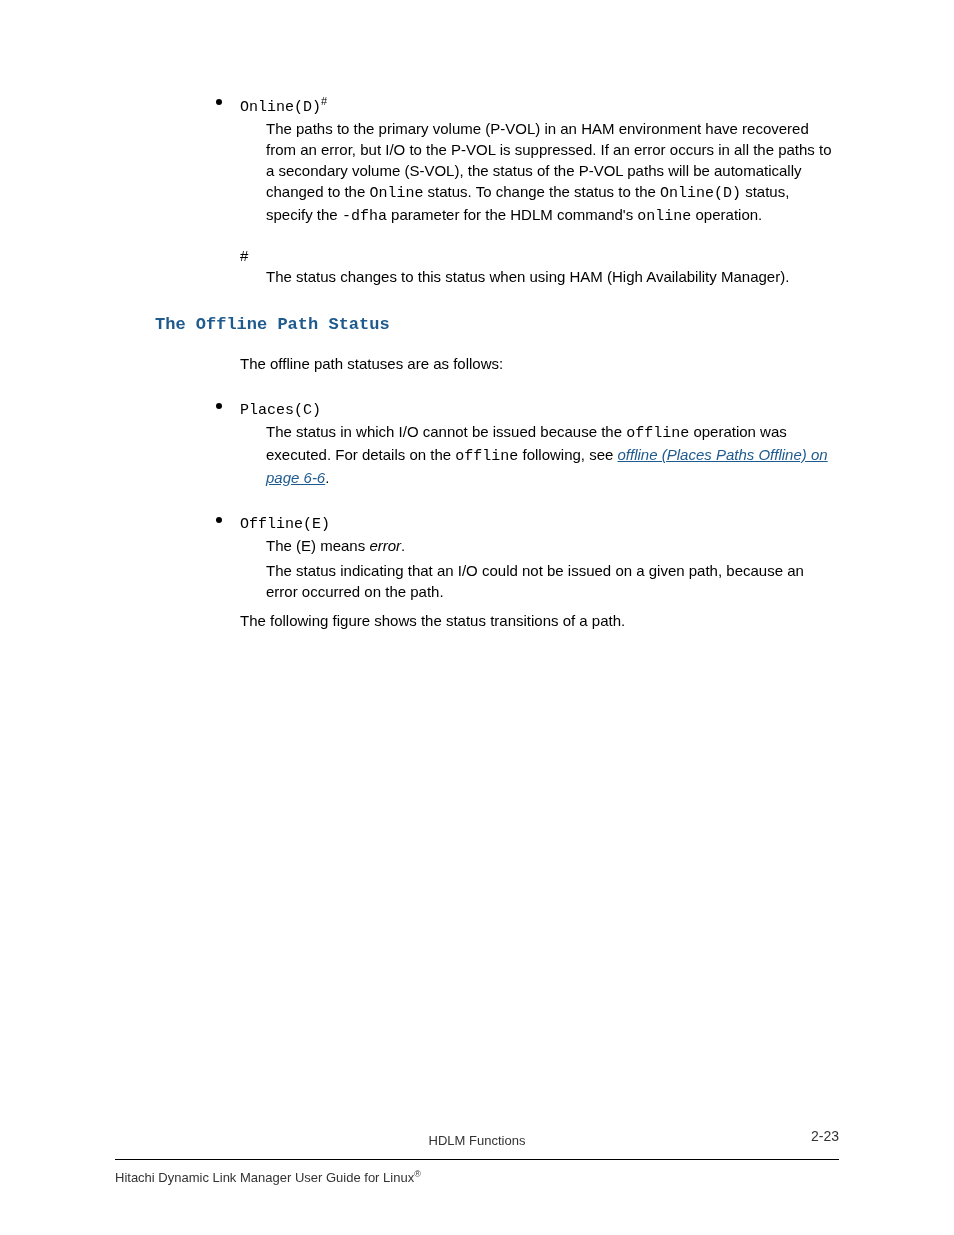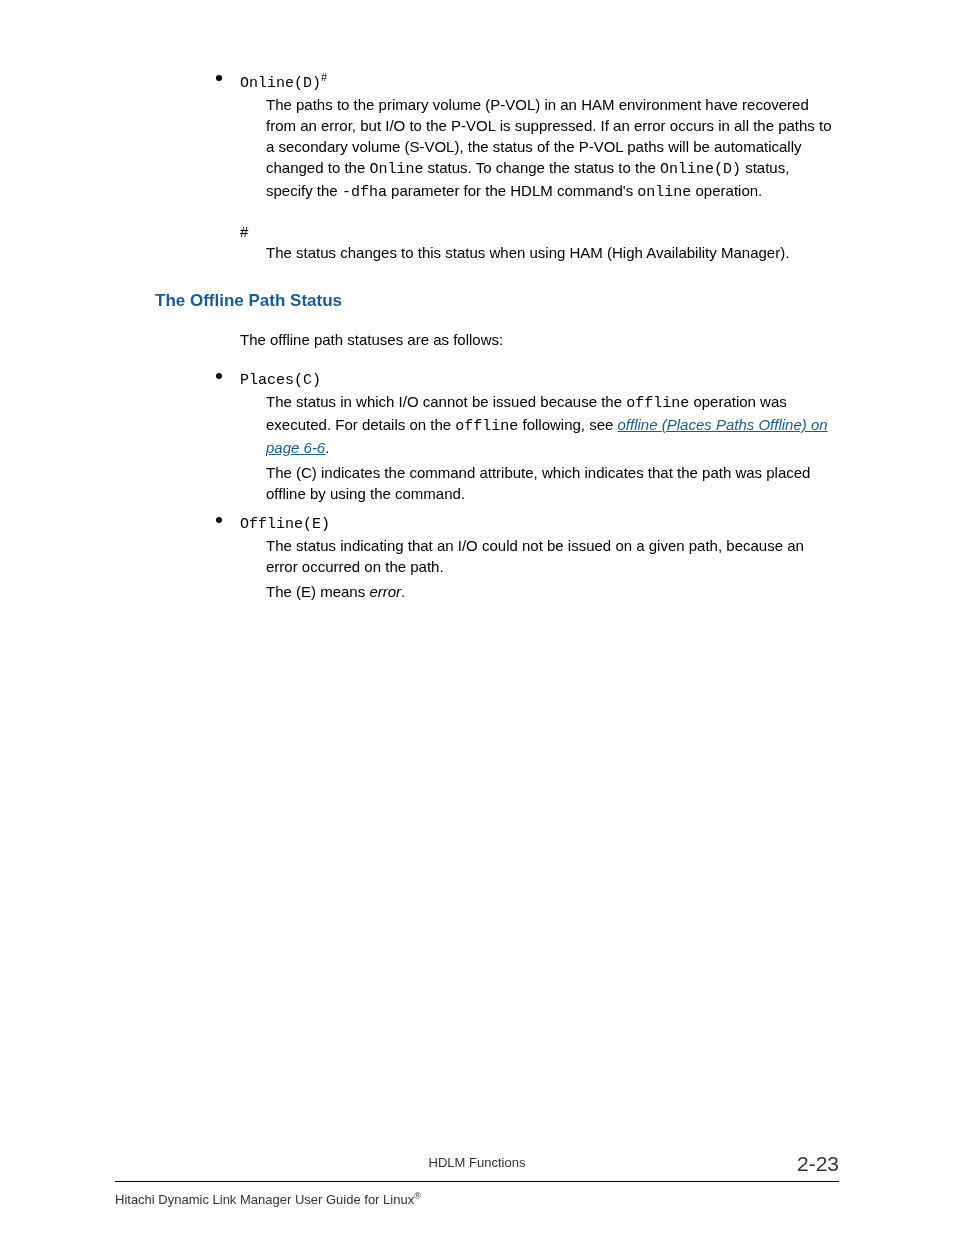--- a/index.html
+++ b/index.html
@@ -17,20 +17,21 @@
       height: 1235px;
       position: relative;
       padding: 70px 115px 0 155px;
     }
     .content {
       padding-left: 85px;
     }
     .bullet-item {
       margin-bottom: 8px;
       position: relative;
+      margin-top: 24px;
     }
     .bullet {
       position: absolute;
       left: -24px;
       top: 5px;
       width: 6px;
       height: 6px;
       background: #000;
       border-radius: 50%;
     }
@@ -53,56 +54,57 @@
     .hash-para {
       padding-left: 26px;
     }
     .section-heading {
       color: #1e5a8e;
       font-weight: bold;
       font-size: 17px;
       margin-top: 26px;
       margin-bottom: 16px;
       margin-left: -85px;
+      font-family: Liberation Mono, monospace;
     }
     .intro-text {
       margin-bottom: 18px;
     }
     .link {
       color: #1e5a8e;
       font-style: italic;
       text-decoration: underline;
     }
     .italic {
       font-style: italic;
     }
     .footer {
       position: absolute;
-      bottom: 25px;
+      bottom: 47px;
       left: 115px;
       right: 115px;
     }
     .footer-line1 {
       border-bottom: 1px solid #000;
       padding-bottom: 8px;
       position: relative;
       height: 28px;
     }
     .footer-center {
       text-align: center;
       font-size: 13px;
       color: #333;
       position: absolute;
       width: 100%;
     }
     .footer-pagenum {
       position: absolute;
       right: 0;
       top: -5px;
-      font-size: 21px;
+      font-size: 14px;
       color: #333;
     }
     .footer-line2 {
       font-size: 13px;
       color: #333;
       padding-top: 8px;
     }
     .reg {
       font-size: 9px;
       vertical-align: super;
@@ -129,33 +131,33 @@
   <div class="section-heading">The Offline Path Status</div>
 
   <div class="intro-text">The offline path statuses are as follows:</div>
 
   <div class="bullet-item">
     <span class="bullet"></span>
     <span class="code">Places(C)</span>
     <div class="para">
       <span>The status in which I/O cannot be issued because the </span><span class="code">offline</span><span> operation was executed. For details on the </span><span class="code">offline</span><span> following, see </span><a class="link" href="#">offline (Places Paths Offline) on page 6-6</a><span>.</span>
     </div>
-    <div class="para">The (C) indicates the command attribute, which indicates that the path was placed offline by using the command.</div>
   </div>
 
   <div class="bullet-item">
     <span class="bullet"></span>
     <span class="code">Offline(E)</span>
-    <div class="para">The status indicating that an I/O could not be issued on a given path, because an error occurred on the path.</div>
     <div class="para">
       <span>The (E) means </span><span class="italic">error</span><span>.</span>
     </div>
+    <div class="para">The status indicating that an I/O could not be issued on a given path, because an error occurred on the path.</div>
   </div>
 
 
+  <div class="intro-text">The following figure shows the status transitions of a path.</div>
 
 </div>
 
 <div class="footer">
   <div class="footer-line1">
     <div class="footer-center">HDLM Functions</div>
     <div class="footer-pagenum">2-23</div>
   </div>
   <div class="footer-line2">
     <span>Hitachi Dynamic Link Manager User Guide for Linux</span><span class="reg">®</span>

